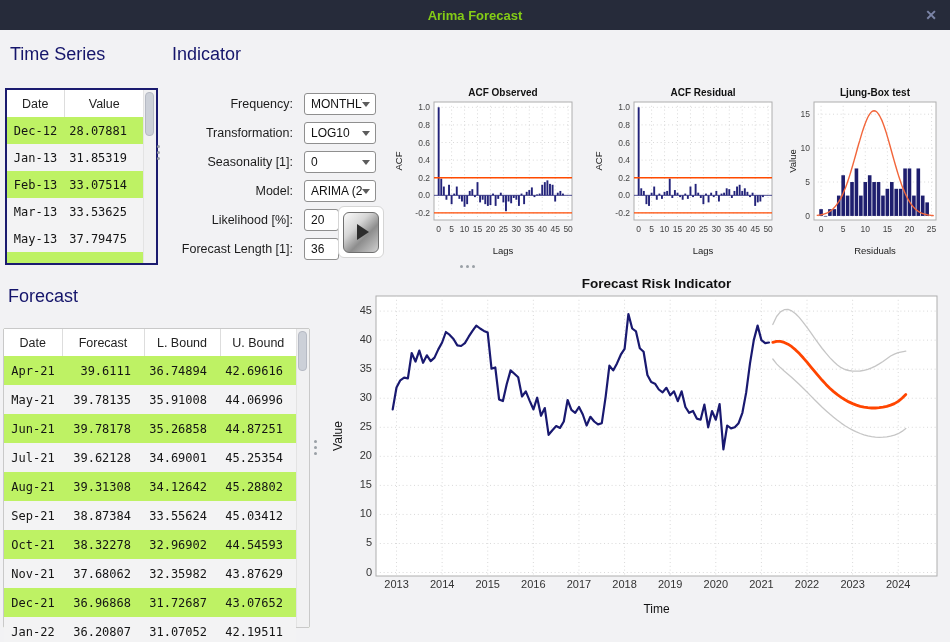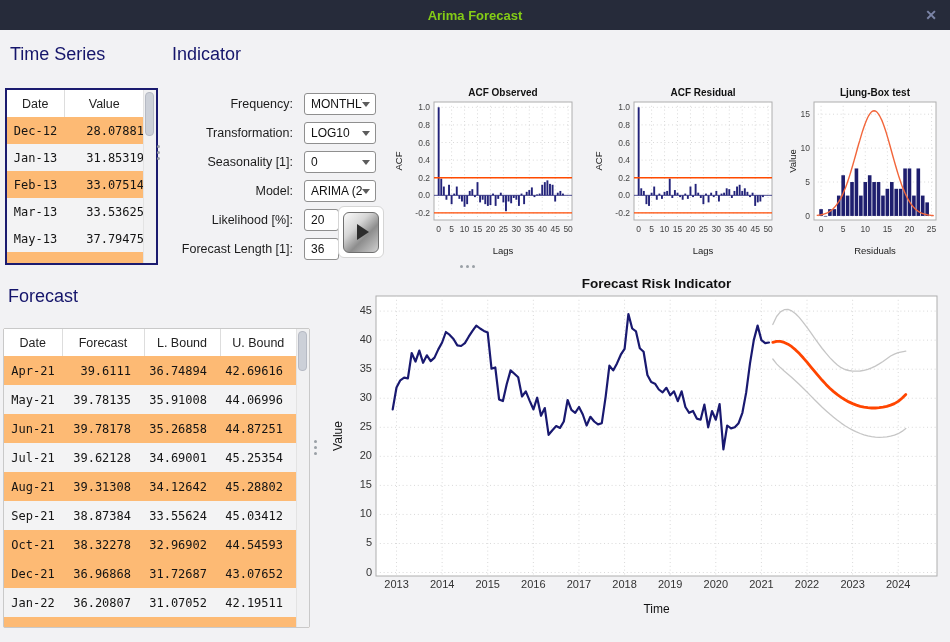--- a/index.html
+++ b/index.html
@@ -10,34 +10,34 @@
             text-align:center;line-height:30px;}
   .titlebar .title{color:#84cc16;font-size:13px;font-weight:bold;}
   .titlebar .close{position:absolute;right:13px;top:0;height:30px;display:flex;align-items:center;
             color:#7b84a6;font-size:14px;font-weight:bold;cursor:pointer;}
   
   .heading{position:absolute;font-size:18px;font-weight:normal;color:#15156b;margin:0;}
   #h-ts{left:10px;top:44px;}
   #h-par{left:172px;top:44px;}
   #h-fc{left:8px;top:286px;}
   
-  .tblwrap{position:absolute;background:#fdba74;box-sizing:border-box;}
+  .tblwrap{position:absolute;background:#bef264;box-sizing:border-box;}
   #ts-table{left:5px;top:88px;width:153px;height:177px;border:2px solid #1b1b6f;}
   #fc-table{left:3px;top:328px;width:307px;height:300px;border:1px solid #c9c9c9;border-radius:2px;}
   .tblwrap table{border-collapse:collapse;table-layout:fixed;}
   #ts-table table{width:137px;}
   #fc-table table{width:292px;}
   .tblwrap th{font-size:12.5px;font-weight:normal;color:#222;height:25px;background:#fff;
       border-right:1px solid #ddd;text-align:center;}
   .tblwrap th:last-child{border-right:none;}
   .tblwrap td{font-family:"DejaVu Sans Mono",monospace;font-size:12px;color:#141414;height:25px;}
   #fc-table td{height:27px;}
   .tblwrap tr.alt td{background:#f3f3f4;}
   #ts-table td:nth-child(1){text-align:center;margin-left:12px;}
-  #ts-table td:nth-child(2){text-align:right;padding-right:0;}
+  #ts-table td:nth-child(2){text-align:right;padding-right:17px;}
   #fc-table td:nth-child(1){text-align:center;}
   #fc-table td:nth-child(n+2){text-align:right;padding-right:13px;}
   
   .vscroll{position:absolute;right:0;top:0;bottom:0;width:12px;background:#f1f1f2;
       border-left:1px solid #e3e3e3;}
   .vscroll .thumb{position:absolute;top:2px;left:1px;width:9px;border-radius:4px;
       background:#ccd0d8;border:1px solid #b6bac4;box-sizing:border-box;}
   #ts-table .thumb{height:44px;}
   #fc-table .thumb{height:40px;}
   
@@ -487,20 +487,26 @@
             <td>38.87384</td>
             <td>33.55624</td>
             <td>45.03412</td>
           </tr>
           <tr>
             <td>Oct-21</td>
             <td>38.32278</td>
             <td>32.96902</td>
             <td>44.54593</td>
           </tr>
+          <tr class="alt">
+            <td>Nov-21</td>
+            <td>37.68062</td>
+            <td>32.35982</td>
+            <td>43.87629</td>
+          </tr>
           <tr>
             <td>Dec-21</td>
             <td>36.96868</td>
             <td>31.72687</td>
             <td>43.07652</td>
           </tr>
           <tr class="alt">
             <td>Jan-22</td>
             <td>36.20807</td>
             <td>31.07052</td>

